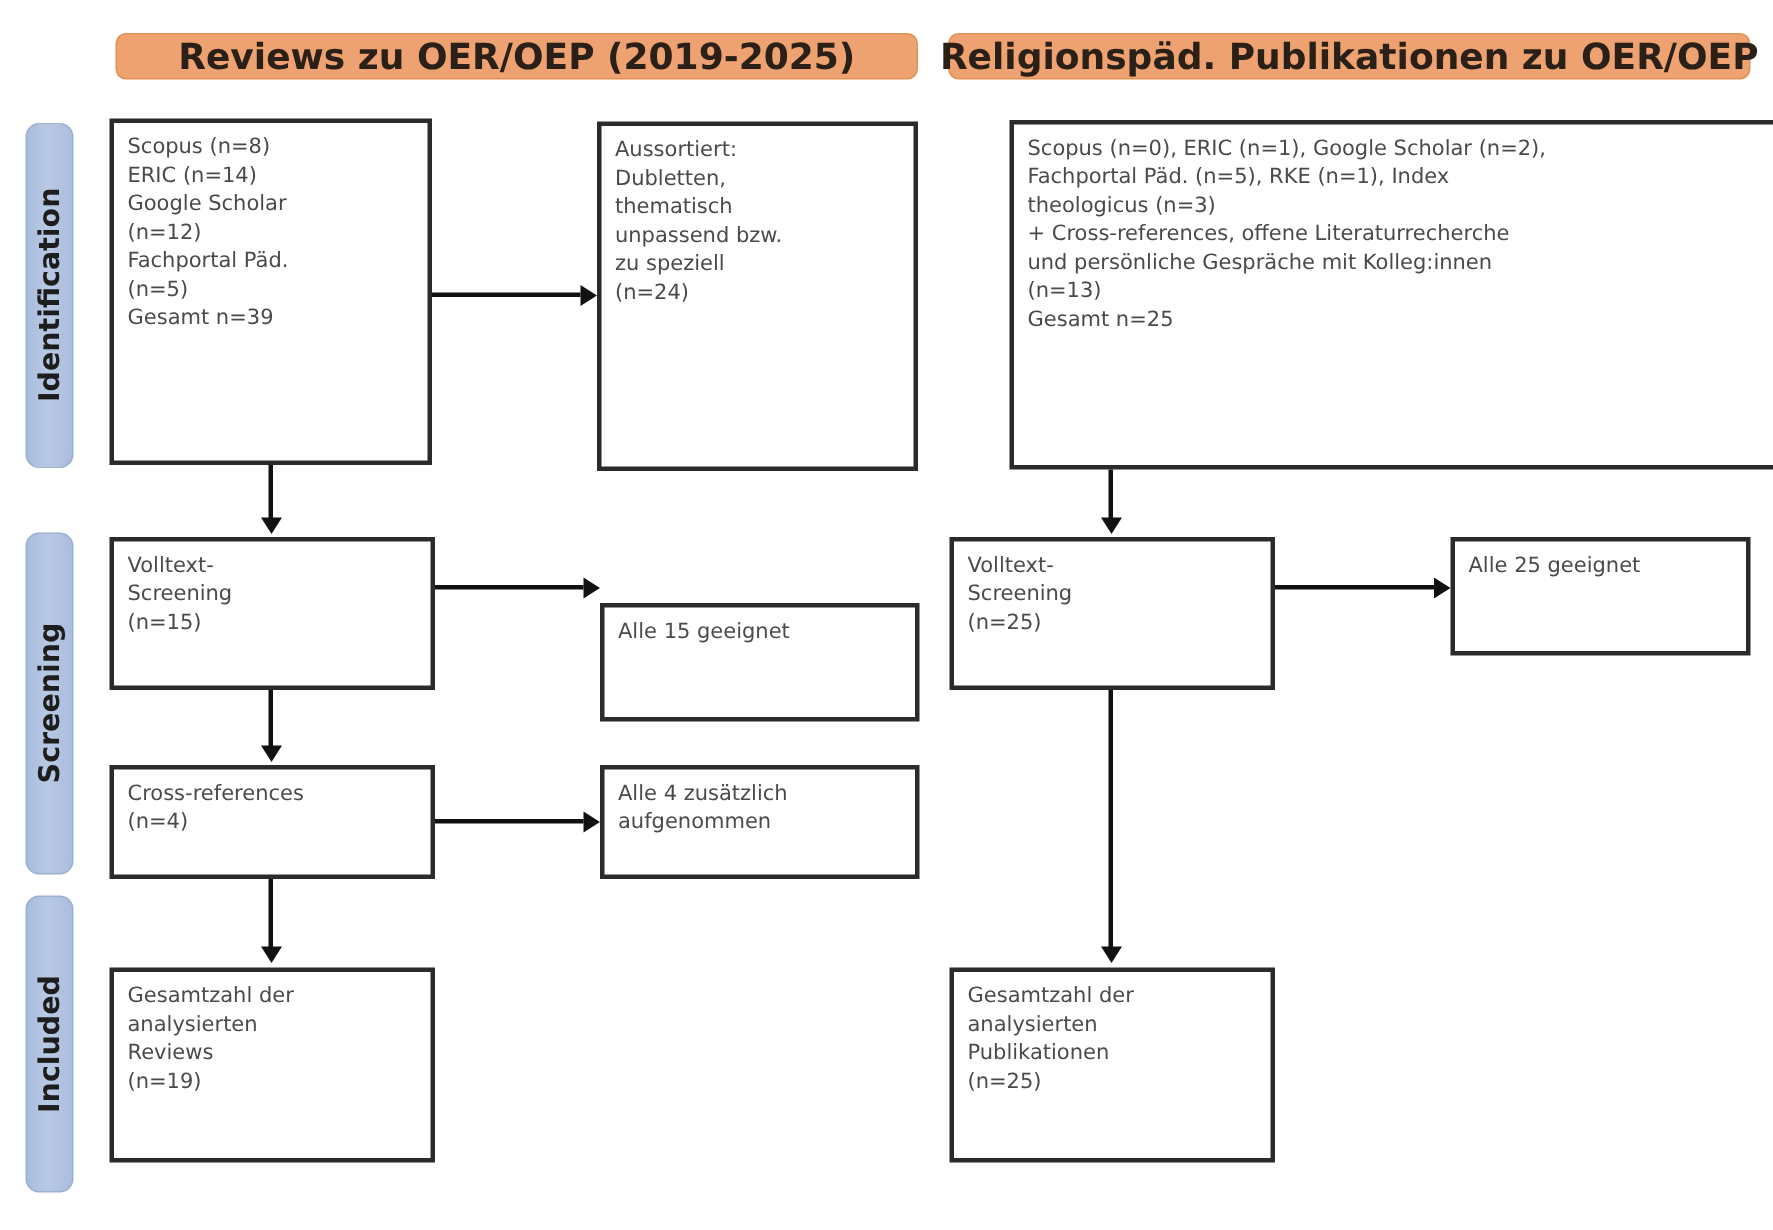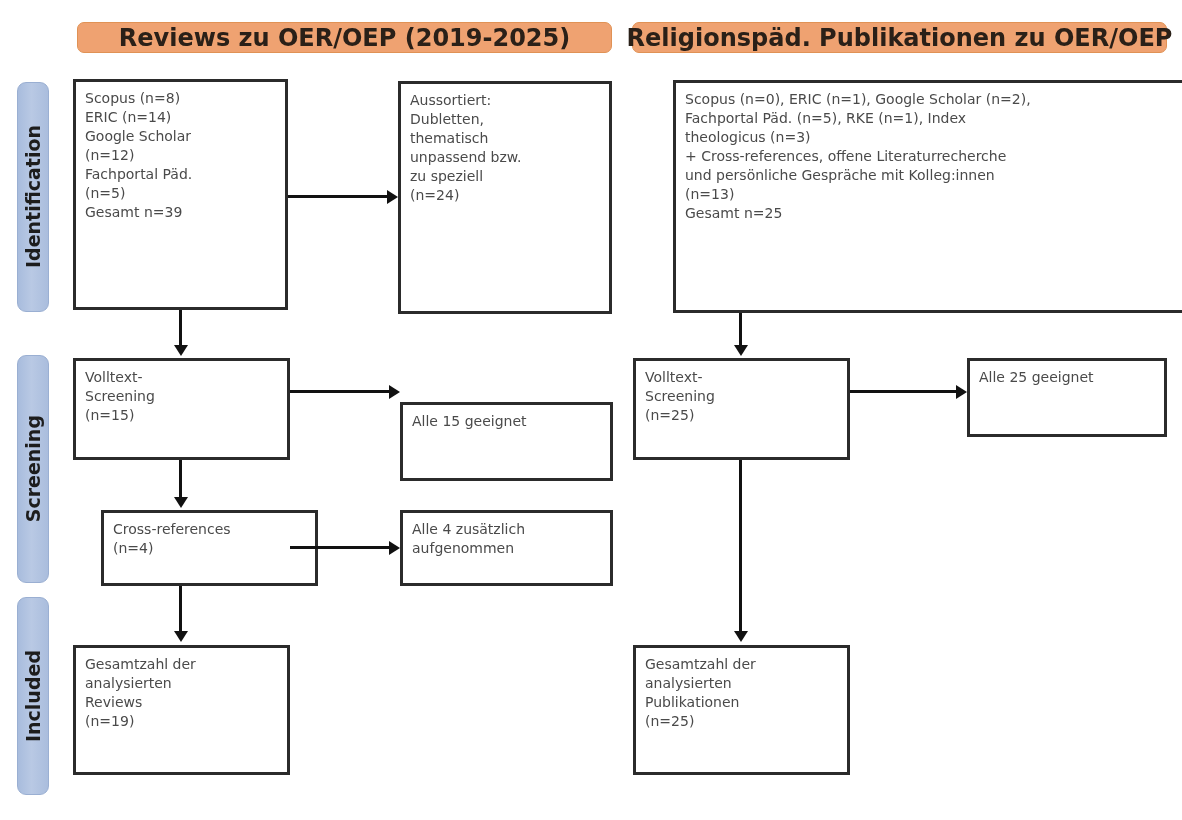--- a/index.html
+++ b/index.html
@@ -156,21 +156,21 @@
   <div class="flow-box" style="left:400px; top:358px; width:213px; height:79px;margin-top:44px;">
     <span class="ln">Alle 15 geeignet</span>
   </div>
 
   <div class="hline" style="left:290px; top:390px; width:99px;"></div>
   <div class="arrow-right" style="left:389px; top:384.5px;"></div>
 
   <div class="vline" style="left:179px; top:460px; width:3px; height:39px;"></div>
   <div class="arrow-down" style="left:173.5px; top:497px;"></div>
 
-  <div class="flow-box" style="left:73px; top:510px; width:217px; height:76px;margin-left:28px;">
+  <div class="flow-box" style="left:73px; top:510px; width:217px; height:76px;">
     <span class="ln">Cross-references</span>
     <span class="ln">(n=4)</span>
   </div>
 
   <div class="flow-box" style="left:400px; top:510px; width:213px; height:76px;">
     <span class="ln">Alle 4 zusätzlich</span>
     <span class="ln">aufgenommen</span>
   </div>
 
   <div class="hline" style="left:290px; top:546px; width:99px;"></div>

